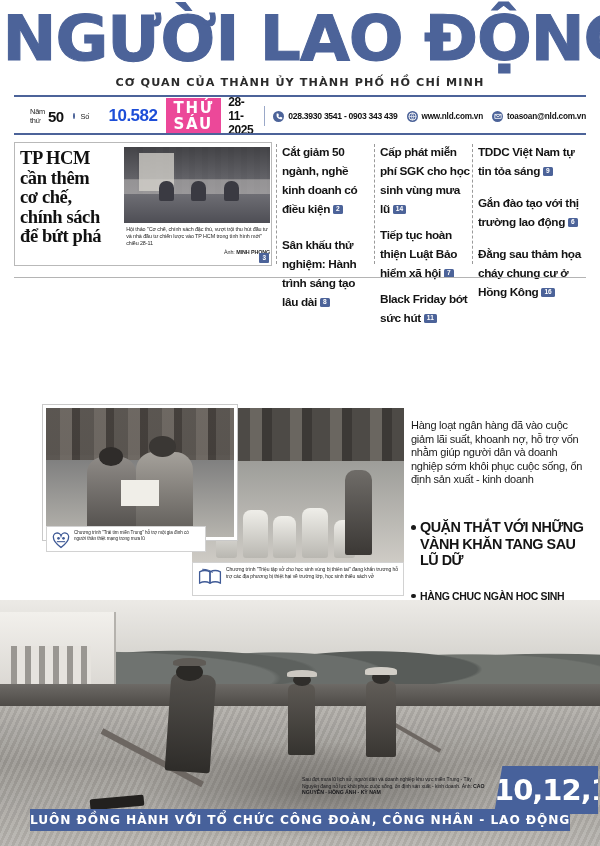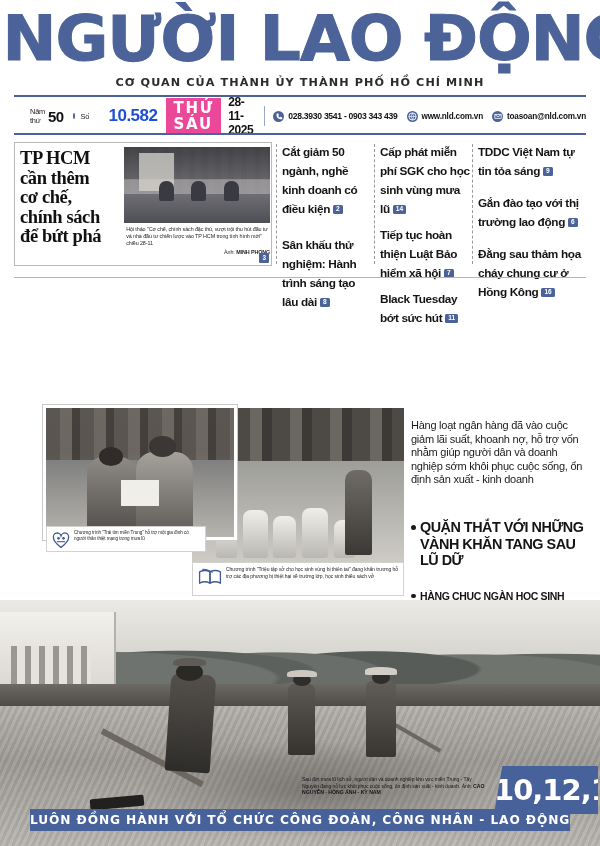--- a/index.html
+++ b/index.html
@@ -766,21 +766,21 @@
     </div>
 
     <div class="teaser-col tc-mid2">
       <div class="titem">
         <span class="titem-txt">Cấp phát miễn phí SGK cho học sinh vùng mưa lũ</span><span class="pg-badge">14</span>
       </div>
       <div class="titem">
         <span class="titem-txt">Tiếp tục hoàn thiện Luật Bảo hiểm xã hội</span><span class="pg-badge">7</span>
       </div>
       <div class="titem">
-        <span class="titem-txt">Black Tuesday bớt sức hút</span><span class="pg-badge">11</span>
+        <span class="titem-txt">Black Friday bớt sức hút</span><span class="pg-badge">11</span>
       </div>
     </div>
 
     <div class="teaser-col tc-right">
       <div class="titem">
         <span class="titem-txt">TDDC Việt Nam tự tin tỏa sáng</span><span class="pg-badge">9</span>
       </div>
       <div class="titem" style="margin-top:13px">
         <span class="titem-txt">Gắn đào tạo với thị trường lao động</span><span class="pg-badge">6</span>
       </div>

